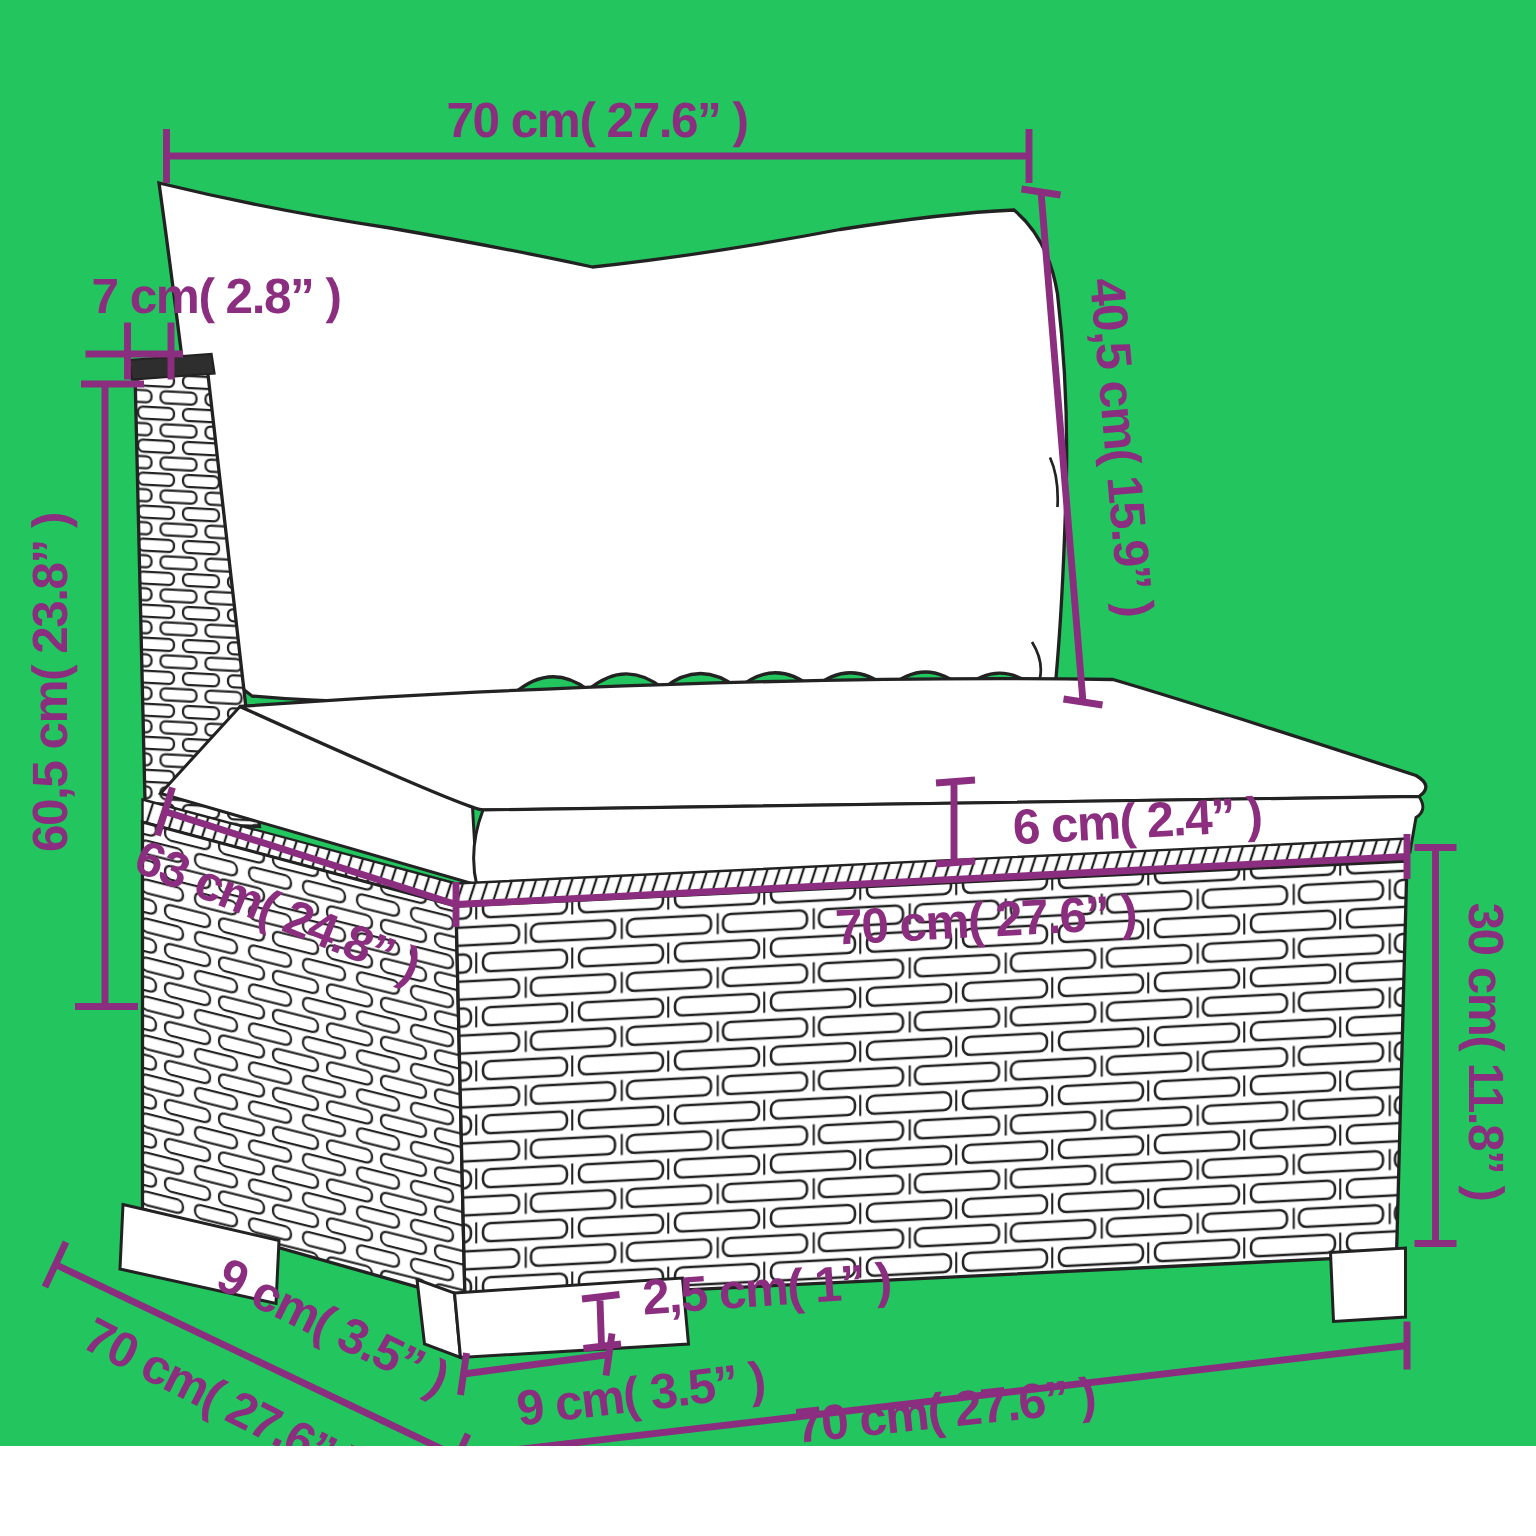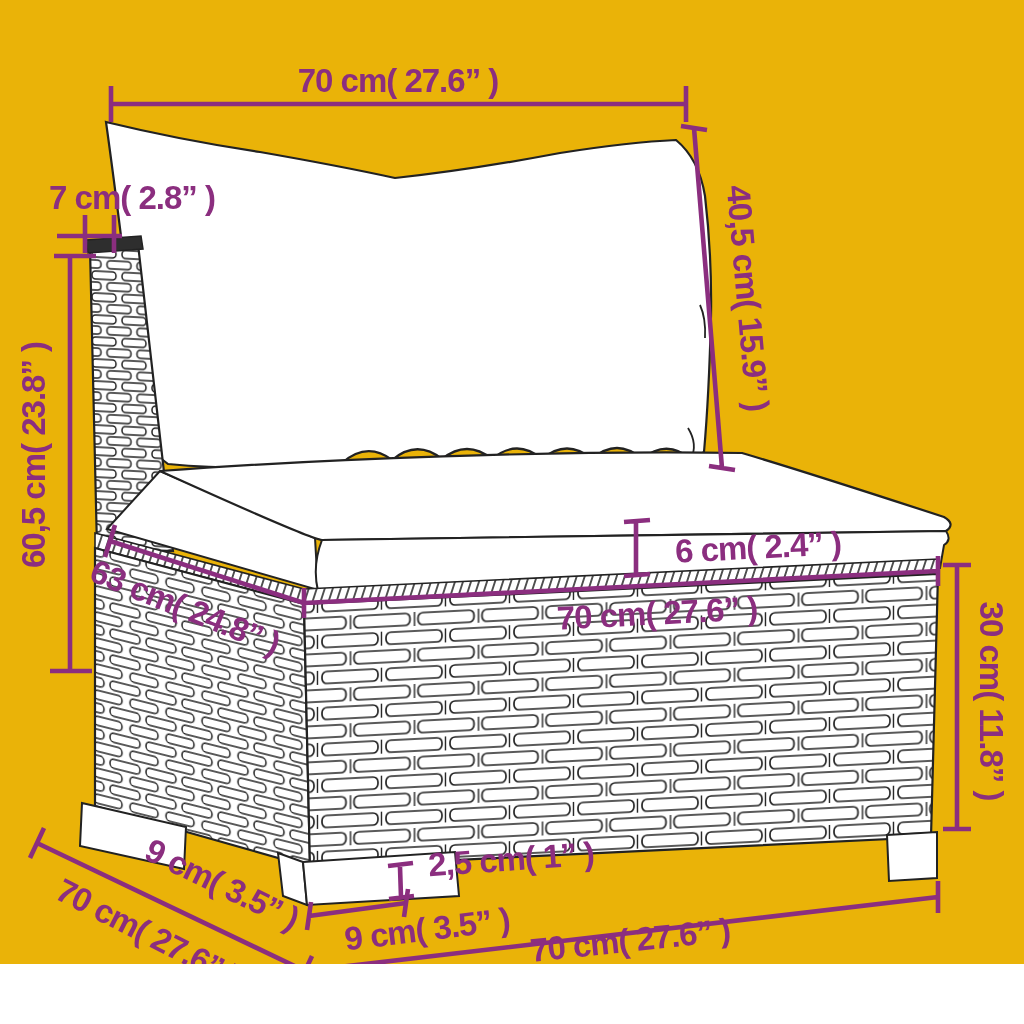--- a/index.html
+++ b/index.html
@@ -1,16 +1,16 @@
 <!DOCTYPE html>
 <html><head>
 <meta charset="utf-8">
 <style>
   html,body{margin:0;padding:0;background:#ffffff;}
-  #stage{position:relative;width:1024px;height:964px;background:#eab308;overflow:hidden;
+  #stage{position:relative;width:1024px;height:964px;background:#22c55e;overflow:hidden;
          font-family:"Liberation Sans",sans-serif;}
   #art{position:absolute;left:0;top:0;width:1024px;height:1024px;}
   .dim-label{position:absolute;font-weight:700;font-size:33px;letter-spacing:-1px;
              color:#8B2E7F;white-space:nowrap;transform-origin:center;line-height:1;}
 </style>
 </head>
 <body>
 
 <div id="stage">
 
@@ -77,21 +77,21 @@
       <path d="M957 565 V829 M943 565 H971 M943 829 H971"></path>
       <path d="M37 843 L305 971 M44 828 L30 858 M312 956 L298 986"></path>
       <path d="M305 971 L938 897 M938 881 V913"></path>
       <path d="M400 867 L401 897 M388 866 L413 863 M389 899 L414 896"></path>
       <path d="M309 916 L406 903 M311 902 L307 930 M408 889 L404 917"></path>
     </g>
   </svg>
 
   <div class="dim-label" style="left:398px;top:80px;transform:translate(-50%,-50%);">70 cm( 27.6” )</div>
 
-  <div class="dim-label" style="left:132px;top:197px;transform:translate(-50%,-50%);">7 cm( 2.8” )</div>
+  <div class="dim-label" style="left:144px;top:197px;transform:translate(-50%,-50%);">7 cm( 2.8” )</div>
 
   <div class="dim-label" style="left:748px;top:298px;transform:translate(-50%,-50%) rotate(85deg);">40,5 cm( 15.9” )</div>
 
   <div class="dim-label" style="left:33px;top:455px;transform:translate(-50%,-50%) rotate(-90deg);">60,5 cm( 23.8” )</div>
 
   <div class="dim-label" style="left:758px;top:547px;transform:translate(-50%,-50%) rotate(-3deg);">6 cm( 2.4” )</div>
 
   <div class="dim-label" style="left:185px;top:607px;transform:translate(-50%,-50%) rotate(22deg);">63 cm( 24.8” )</div>
 
   <div class="dim-label" style="left:657px;top:613px;transform:translate(-50%,-50%) rotate(-3deg);">70 cm( 27.6” )</div>

